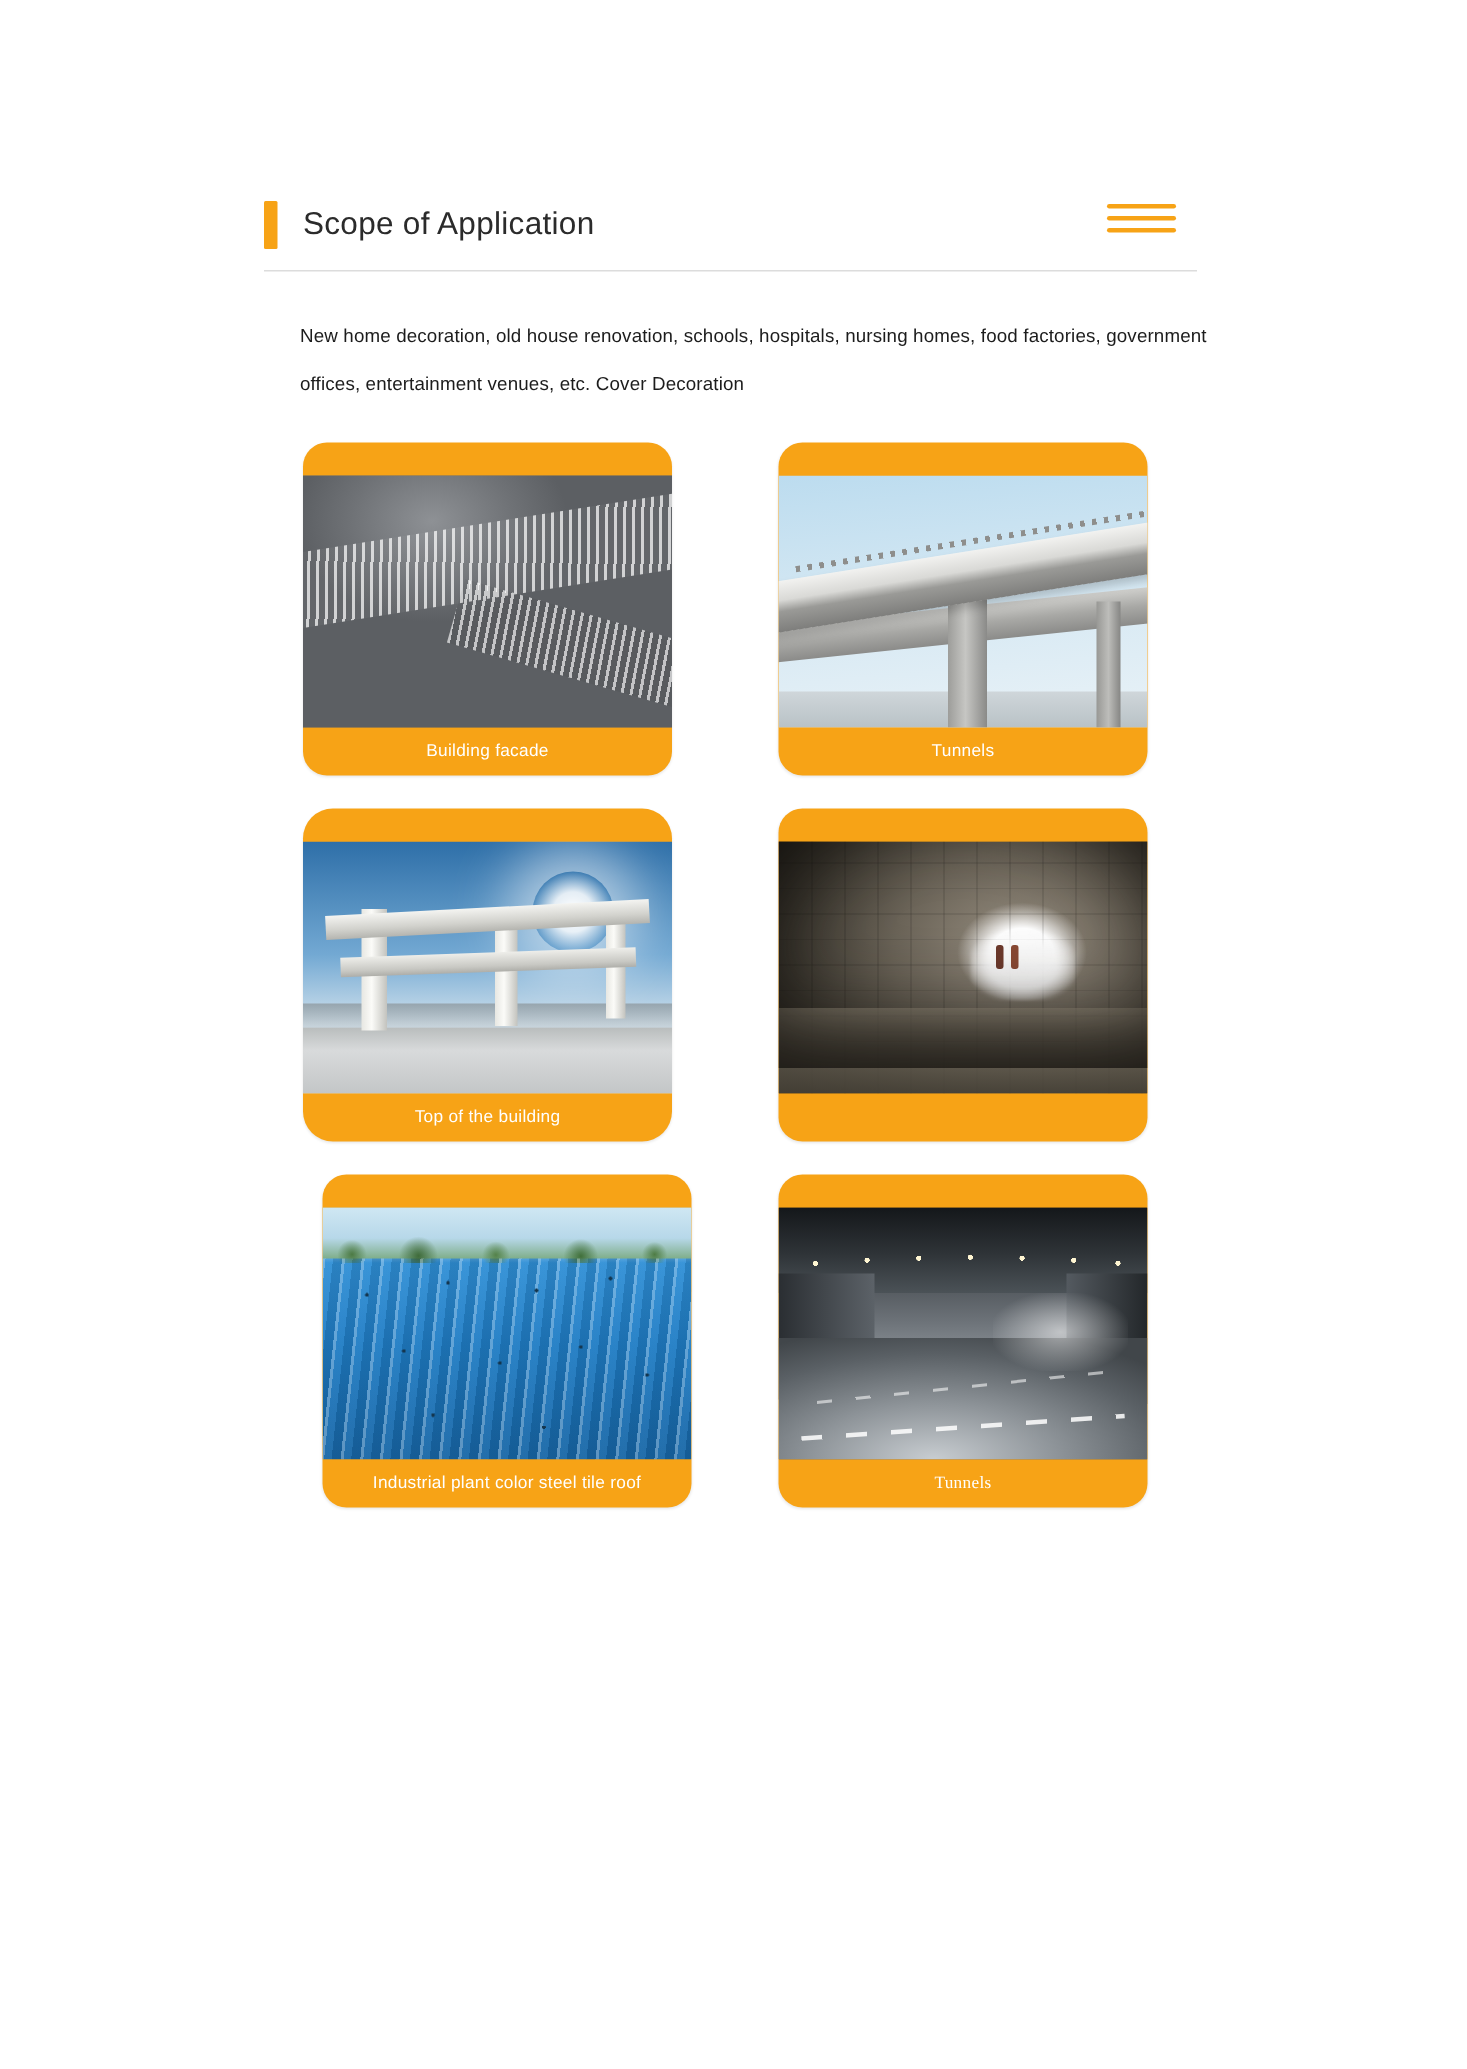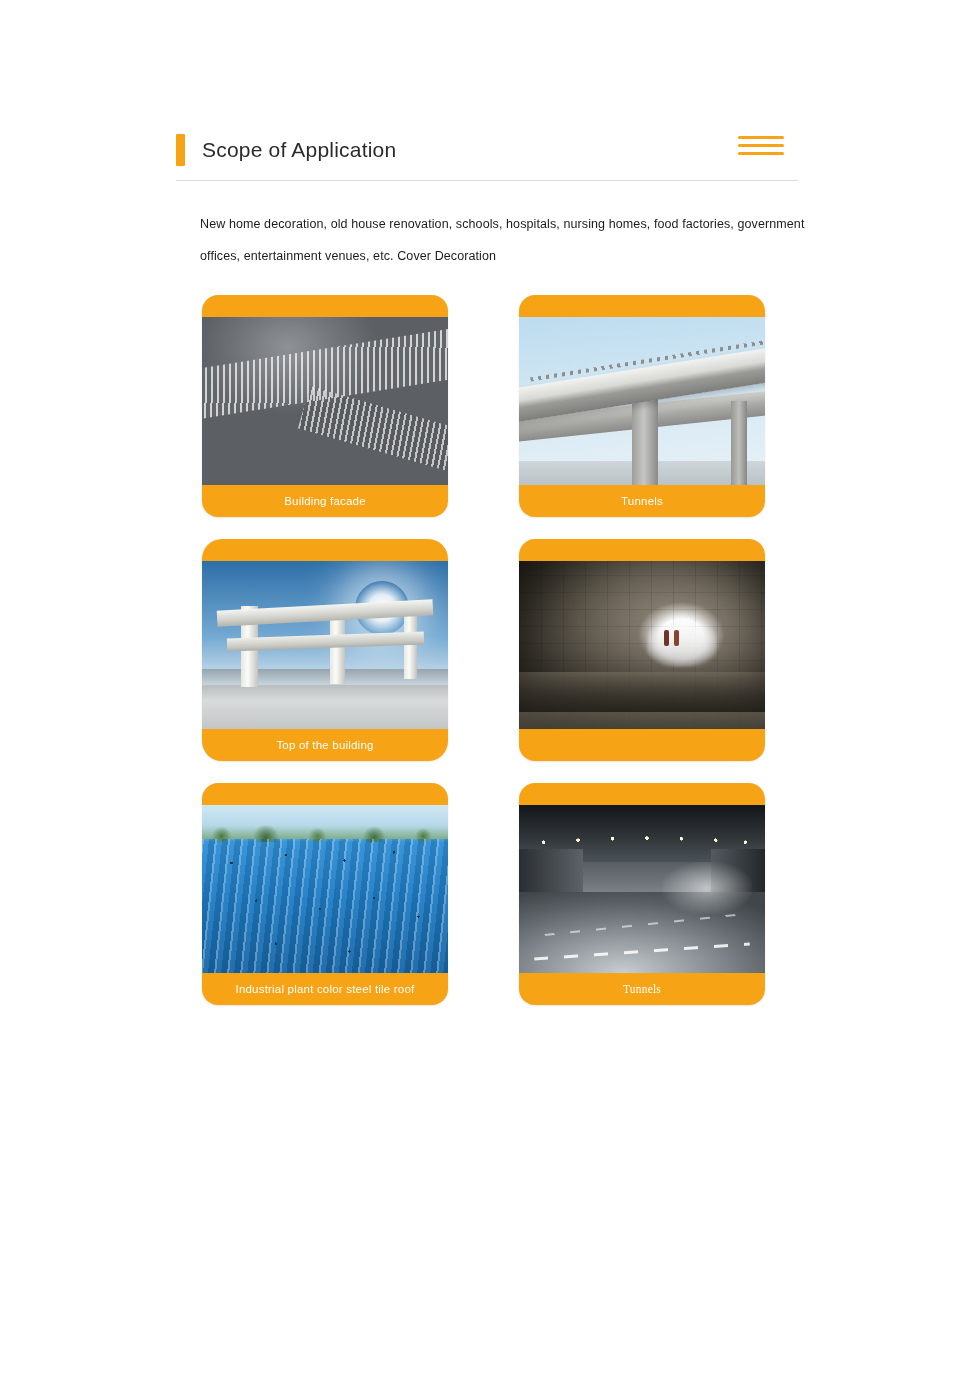--- a/index.html
+++ b/index.html
@@ -121,21 +121,21 @@
     color: #ffffff;
     font-size: 11.5px;
     letter-spacing: 0.2px;
   }
 
   
   .c0 { left: 0px;   top: 0px;   }
   .c1 { left: 317px; top: 0px;   }
   .c2 { left: 0px;   top: 244px; border-radius: 20px; }
   .c3 { left: 317px; top: 244px; }
-  .c4 { left: 0px;   top: 488px; }
+  .c4 { left: 13px;   top: 488px; }
   .c5 { left: 317px; top: 488px; font-family: Liberation Serif, serif; }
 
   
   .ph { position: absolute; inset: 0; }
 
   
   .ph-facade {
     background:
       radial-gradient(ellipse 120px 90px at 35% 18%, #8e9195 0%, #6f7276 45%, #5c5f63 75%),
       radial-gradient(ellipse 150px 120px at 88% 80%, #75787c 0%, #5a5d61 70%),

